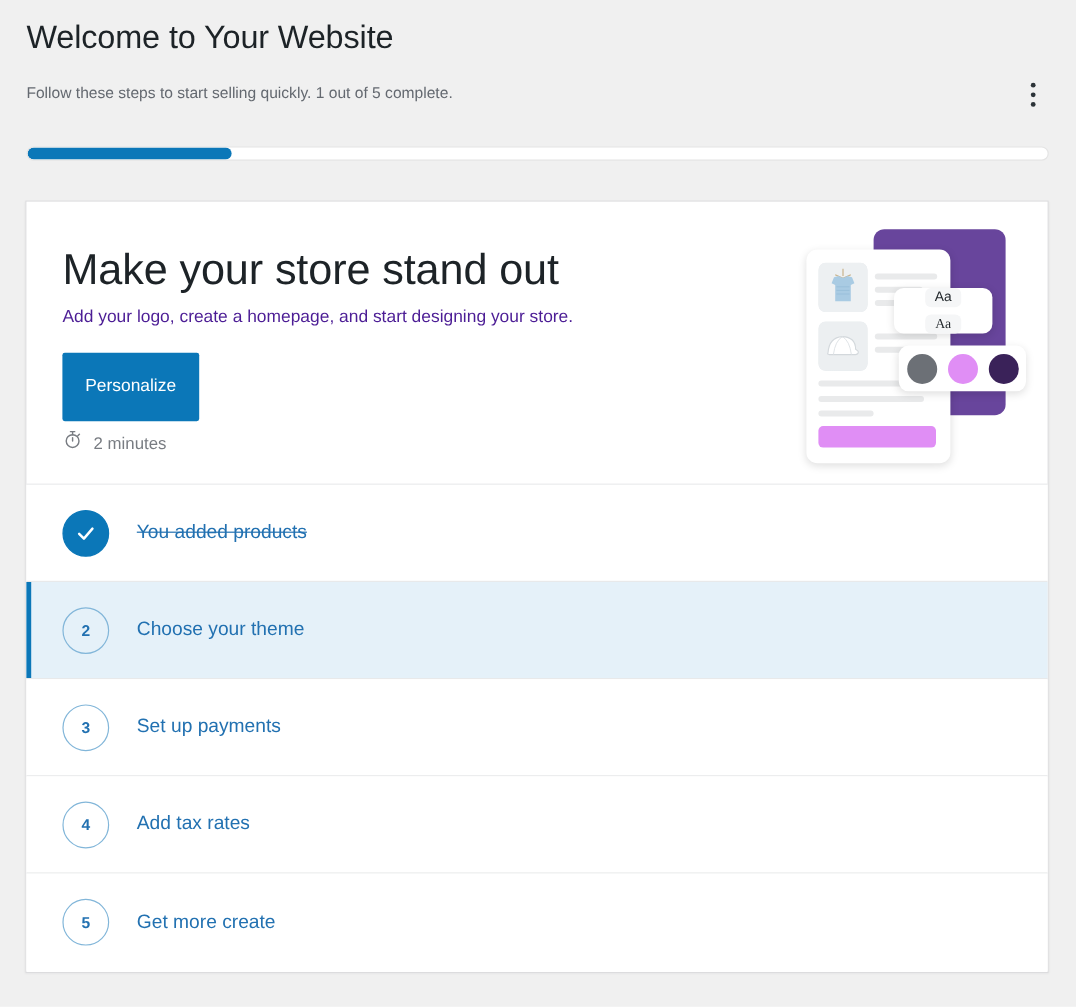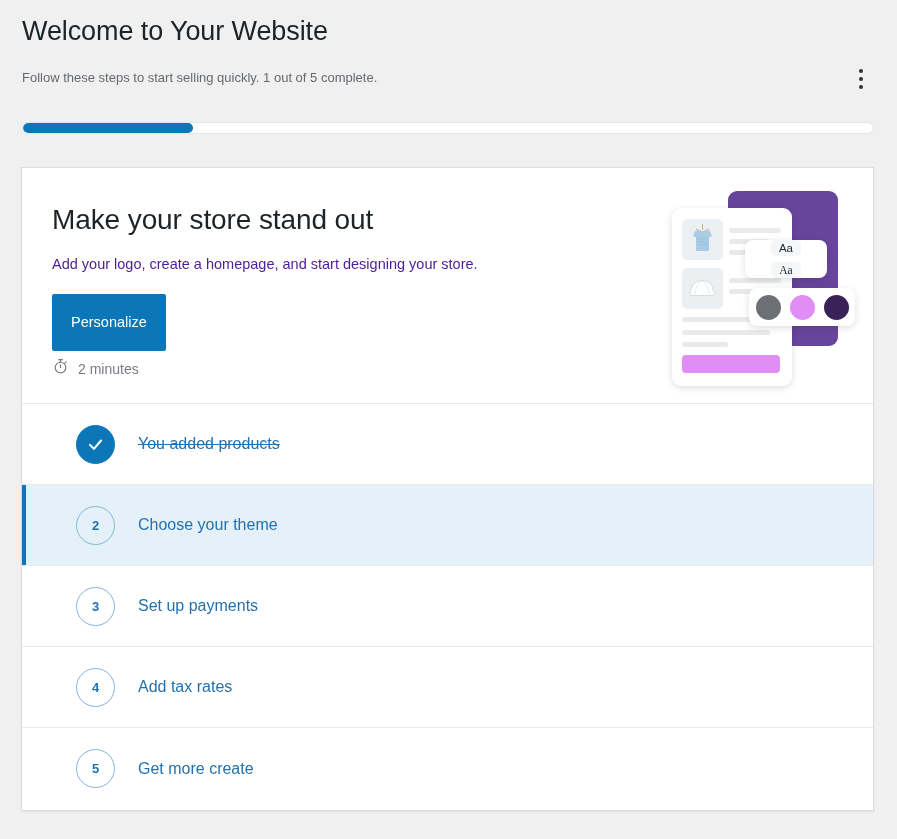--- a/index.html
+++ b/index.html
@@ -96,21 +96,21 @@
   
   .featured {
     position: relative;
     height: 236px;
     border-bottom: 1px solid #e8e9ea;
   }
   .featured-title {
     position: absolute;
     left: 30px;
     top: 36px;
-    font-size: 28px;
+    font-size: 36px;
     font-weight: 400;
     color: #1d2327;
     letter-spacing: -0.1px;
     white-space: nowrap;
   }
   .featured-desc {
     position: absolute;
     left: 30px;
     top: 88px;
     font-size: 14.5px;
@@ -255,21 +255,20 @@
   
   .steps-list { position: relative; }
   .step-row {
     position: relative;
     height: 81px;
     display: flex;
     align-items: center;
     border-bottom: 1px solid #e8e9ea;
     background: #ffffff;
     cursor: pointer;
-    padding-left: 24px;
   }
   .step-row:last-child { border-bottom: none; }
   .step-row.active {
     background: #e5f1f9;
   }
   .step-row.active::before {
     content: "";
     position: absolute;
     left: 0; top: 0; bottom: 0;
     width: 4px;

